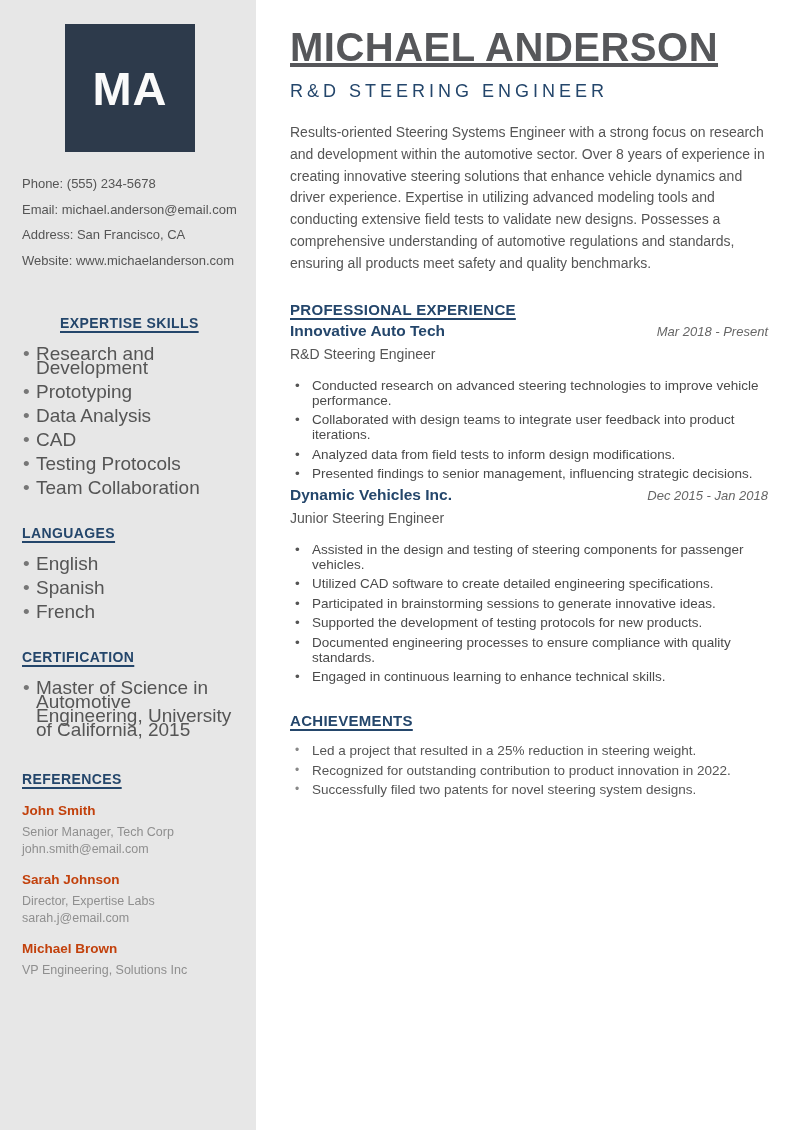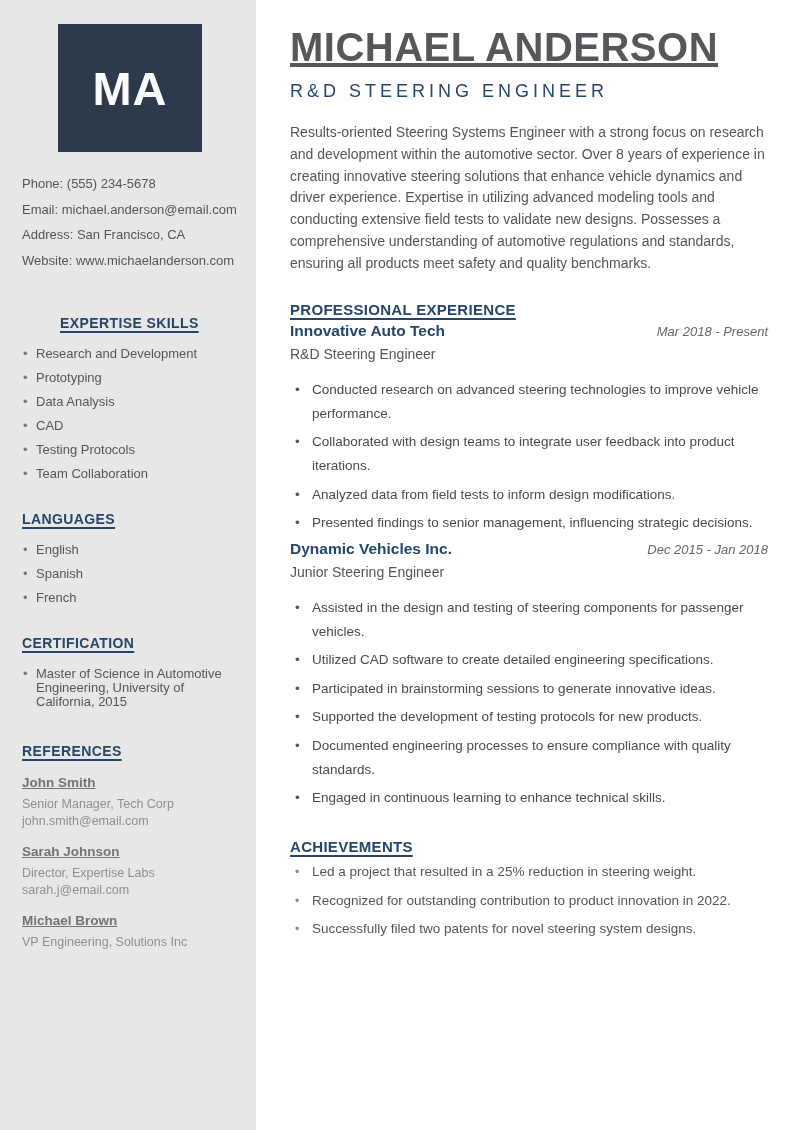--- a/index.html
+++ b/index.html
@@ -13,21 +13,21 @@
   }
 
   
   .sidebar {
     position: absolute; left: 0; top: 0;
     width: 256px; height: 1130px;
     background: #e7e7e7;
     padding: 24px 18px 0 22px;
   }
   .avatar {
-    width: 144px; height: 128px;
+    width: 130px; height: 128px;
     background: #2d3a4b;
     color: #fafafa;
     display: flex; align-items: center; justify-content: center;
     font-size: 47px; font-weight: 700; letter-spacing: 1px;
     margin: 0 auto;
   }
   .contact { margin-top: 23px; font-size: 13px; color: #555; }
   .contact-line { line-height: 17px; margin-bottom: 8.5px; }
 
   .side-heading {
@@ -35,27 +35,27 @@
     letter-spacing: 0.4px;
     text-decoration: underline;
     text-underline-offset: 3px;
     text-decoration-thickness: 1.5px;
     margin: 0 0 16px 0;
   }
   .mt-46 { margin-top: 46px; padding-left: 38px; }
   .mt-30 { margin-top: 30px; }
   .mt-34 { margin-top: 34px; }
 
-  .side-list { list-style: none; margin: 0; padding: 0; font-size: 13px; color: #555; }
+  .side-list { list-style: none; margin: 0; padding: 0; font-size: 19px; color: #555; }
   .side-list li { position: relative; padding-left: 14px; line-height: 14px; margin-bottom: 10px; }
   .side-list li::before { content: "\2022"; position: absolute; left: 1px; color: #777; }
   .side-list.cert li { line-height: 14px; }
 
   .ref-entry { margin-bottom: 14px; }
-  .ref-name { font-size: 13.5px; font-weight: 700; color: #737373; margin-bottom: 5px; line-height: 16px; text-decoration: underline; }
+  .ref-name { font-size: 13.5px; font-weight: 700; color: #c2410c; margin-bottom: 5px; line-height: 16px; }
   .ref-detail { font-size: 12.5px; color: #8f8f8f; line-height: 17px; }
 
   
   .main {
     position: absolute; left: 290px; top: 0;
     width: 478px;
   }
   .name {
     font-size: 40px; font-weight: 700; color: #56575a;
     letter-spacing: 0.5px; line-height: 44px; margin-top: 25px;
@@ -75,24 +75,24 @@
     margin-top: 26px;
   }
 
   .job { margin-top: 4px; }
   .job-header { display: flex; justify-content: space-between; align-items: baseline; }
   .company { font-size: 15.5px; font-weight: 700; color: #24466b; }
   .dates { font-size: 13px; font-style: italic; color: #666; }
   .job-role { font-size: 14px; color: #555; margin-top: 6px; }
 
   .main-bullets { list-style: none; margin: 16px 0 0 5px; padding: 0; font-size: 13.5px; color: #4a4a4a; }
-  .main-bullets li { position: relative; padding-left: 17px; line-height: 24px; margin-bottom: 4.5px; }
+  .main-bullets li { position: relative; padding-left: 17px; line-height: 15px; margin-bottom: 4.5px; }
   .main-bullets li::before { content: "\2022"; position: absolute; left: 0; color: #555; }
 
-  .ach-bullets { margin-top: 5px; color: #555; }
+  .ach-bullets { margin-top: 14px; color: #555; }
   .ach-bullets li::before { color: #888; font-size: 12px; }
 </style>
 </head>
 <body>
 
 <div>
 
   <aside class="sidebar">
 
     <div class="avatar">

